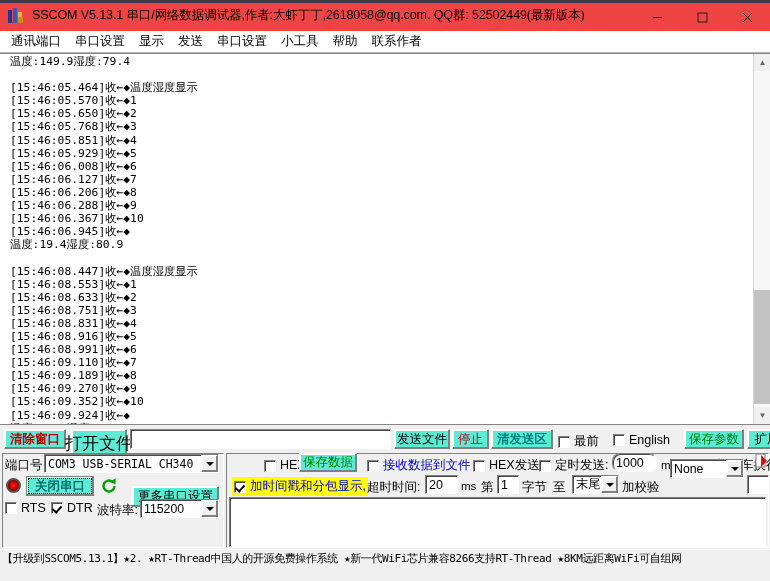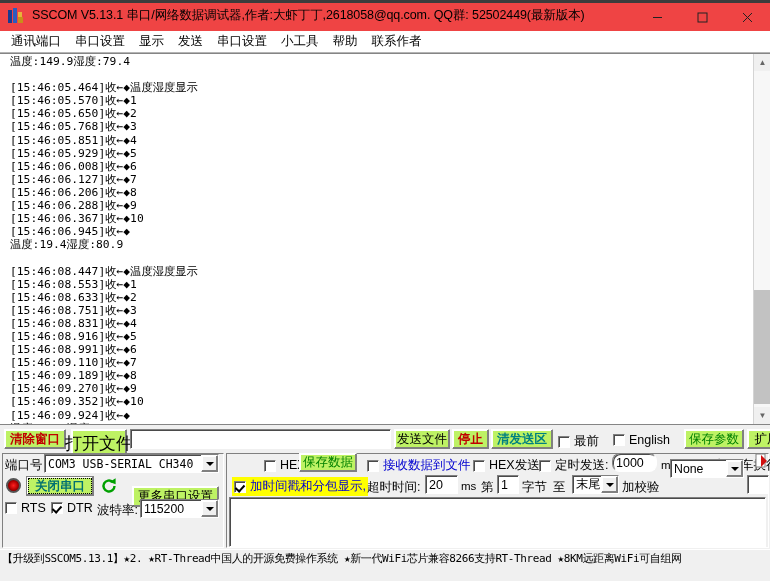--- a/index.html
+++ b/index.html
@@ -105,21 +105,21 @@
   
   .panel {
     position: absolute; left: 0; top: 425px; width: 770px; height: 125px;
     background: #f0f0f0;
   }
 
   
   .btn {
     border: 1px solid #808080;
     border-top-color:#ffffff; border-left-color:#ffffff;
-    background: #bef264;
+    background: #5eead4;
     font-size: 12.5px; color:#000;
     display:flex; align-items:center; justify-content:center;
     box-shadow: inset -1px -1px 0 #808080, inset 1px 1px 0 #ffffff;
     white-space: nowrap;
   }
   .field {
     background:#ffffff;
     border: 1px solid #808080;
     border-right-color:#ffffff; border-bottom-color:#ffffff;
     box-shadow: inset 1px 1px 0 #4a4a4a;
@@ -167,21 +167,21 @@
     border:1px solid #ffffff;
     border-top-color:#808080; border-left-color:#808080;
   }
 
   
   .r1-clear { position:absolute; left:4px; top:4px; width:62px; height:20px;
      color:#c00000; font-weight:bold; font-size:12.5px; }
   .r1-open { position:absolute; left:71px; top:4px; width:56px; height:28px; font-size:17px;font-family:Liberation Serif, serif;}
   .r1-path { position:absolute; left:130px; top:4px; width:261px; height:20px; }
   .r1-sendfile { position:absolute; left:394px; top:4px; width:56px; height:20px; }
-  .r1-stop { position:absolute; left:452px; top:4px; width:37px; height:20px; color:#c00000;font-weight:bold;}
+  .r1-stop { position:absolute; left:452px; top:4px; width:37px; height:20px; color:#c00000;}
   .r1-clearsend { position:absolute; left:491px; top:4px; width:62px; height:20px; color:#008080; font-weight:bold;}
   .r1-top { position:absolute; left:558px; top:8px; }
   .r1-eng { position:absolute; left:613px; top:8px; }
   .r1-save { position:absolute; left:684px; top:4px; width:60px; height:20px; color:#008000;}
   .r1-ext { position:absolute; left:747px; top:4px; width:40px; height:20px; }
 
   
   .leftgrp { left:2px; top:28px; width:222px; height:95px; }
   .lbl-port { position:absolute; left:5px; top:32px; font-size:12.5px; }
   .cmb-port { position:absolute; left:44px; top:29px; width:175px; height:19px;

